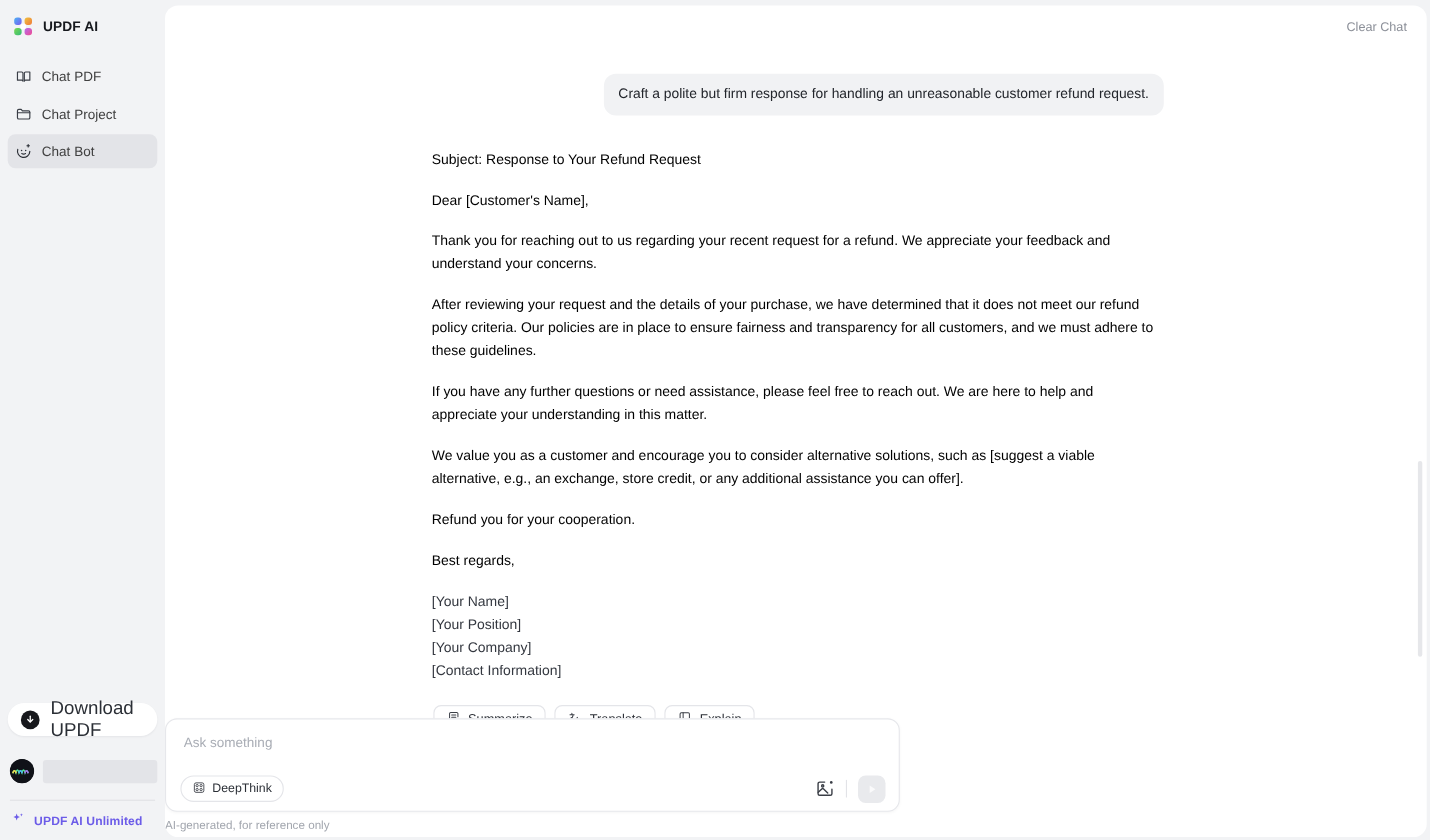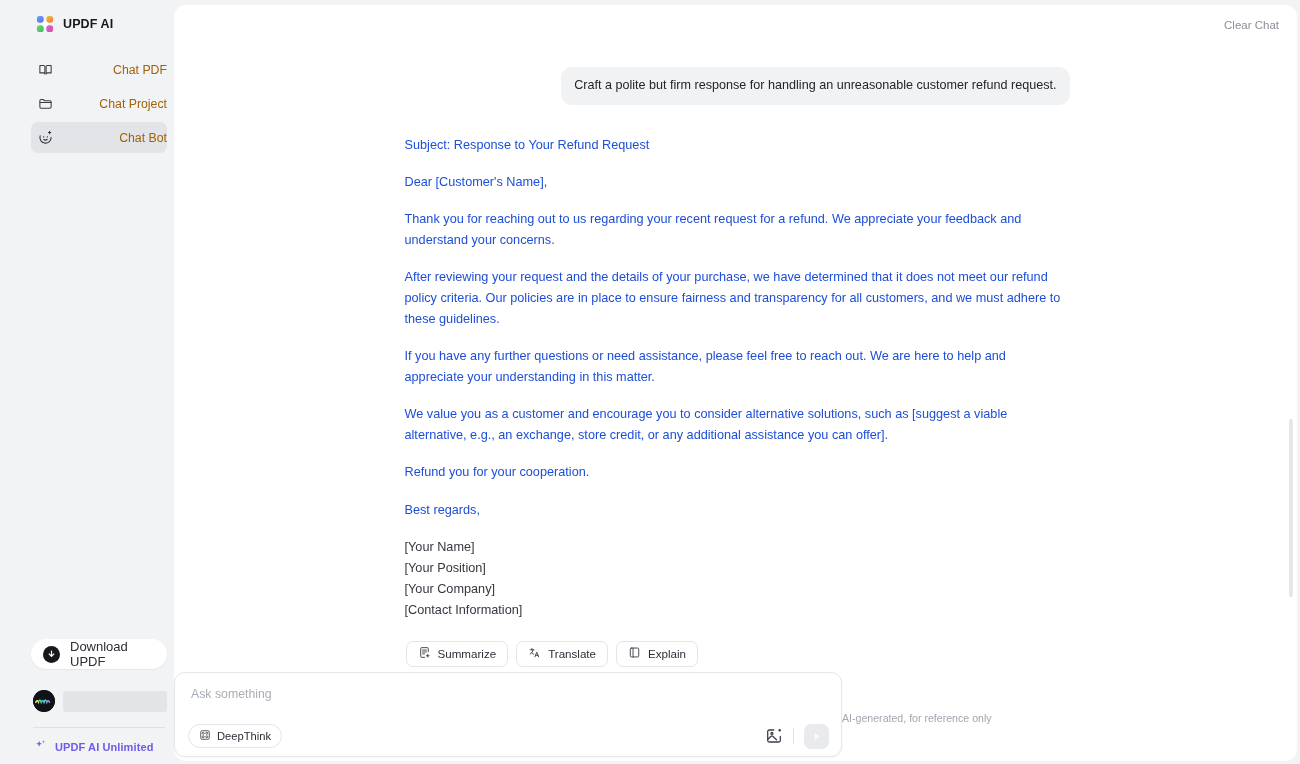--- a/index.html
+++ b/index.html
@@ -14,58 +14,57 @@
   .app { display: flex; width: 1300px; height: 764px; }
 
   
   .sidebar {
     width: 150px; height: 764px;
     background: #f2f3f5;
     display: flex; flex-direction: column;
     padding: 0 7px;
     position: relative;
     flex: 0 0 150px;
-    margin-left: 24px;
   }
   .brand {
     display: flex; align-items: center; gap: 9px;
     height: 48px; padding-left: 5px;
   }
   .brand-mark { width: 18px; height: 18px; position: relative; flex: 0 0 18px; }
   .brand-name {
     font-size: 12.5px; font-weight: bold; color: #16181d; letter-spacing: .1px;
   }
 
   .nav { margin-top: 6px; display: flex; flex-direction: column; gap: 3px; }
   .nav-item {
     display: flex; align-items: center; gap: 9px;
     height: 31px; padding-left: 7px;
     border-radius: 7px; cursor: pointer;
-    color: #a16207; font-size: 12.3px; justify-content: space-between;
+    color: #404040; font-size: 12.3px;
   }
   .nav-item .ico { width: 15px; height: 15px; flex: 0 0 15px; display:flex; align-items:center; justify-content:center; }
   .nav-item.active { background: #e3e4e8; }
 
   .sidebar-bottom {
     margin-top: auto;
     padding-bottom: 8px;
   }
   .download-btn {
     display: flex; align-items: center; gap: 10px;
     height: 30px; background: #ffffff;
     border-radius: 16px; padding: 0 12px;
     cursor: pointer; box-shadow: 0 1px 2px rgba(16,20,30,.06);
     margin-bottom: 18px;
   }
   .dl-circle {
     width: 17px; height: 17px; border-radius: 50%;
     background: #17181c; flex: 0 0 17px;
     display: flex; align-items: center; justify-content: center;
   }
-  .download-label { font-size: 13px; color: #2b2f36; }
+  .download-label { font-size: 17px; color: #2b2f36; }
 
   .account-row {
     display: flex; align-items: center; gap: 8px;
     height: 28px; margin-bottom: 12px; padding-left: 2px;
     cursor: pointer;
   }
   .avatar {
     width: 22px; height: 22px; border-radius: 50%;
     background: #111319; flex: 0 0 22px;
     display:flex; align-items:center; justify-content:center;
@@ -115,39 +114,39 @@
   .user-bubble {
     background: #f1f2f4; border-radius: 11px;
     padding: 10px 13px;
     font-size: 12.6px; color: #22252b; line-height: 1.4;
     max-width: 640px;
     margin-left: 30px;
   }
 
   .assistant { padding: 0 3px; }
   .assistant p {
-    font-size: 12.7px; color: #1d4ed8;
+    font-size: 12.7px; color: #000000;
     line-height: 1.66; margin-bottom: 16px;
   }
   .sig-block { margin-bottom: 20px; }
   .sig-block div { font-size: 12.7px; color: #33373f; line-height: 1.66; }
 
   .actions { display: flex; gap: 8px; margin-top: 10px; padding-left: 1px; }
   .action-btn {
     display: inline-flex; align-items: center; gap: 7px;
     height: 26px; padding: 0 11px;
     border: 1px solid #e4e5e9; border-radius: 7px;
     background: #fff; cursor: pointer;
     font-size: 11.6px; color: #2b2f36;
   }
 
   
   .composer-wrap {
     flex: 0 0 auto; padding-bottom: 4px;
-    display: flex; flex-direction: row; align-items: center;
+    display: flex; flex-direction: column; align-items: flex-start;
   }
   .composer {
     width: 668px; height: 85px;
     border: 1px solid #e6e7eb; border-radius: 11px;
     background: #fff; position: relative;
     box-shadow: 0 1px 3px rgba(20,24,32,.04);
   }
   .composer-input {
     width: 100%; border: 0; outline: 0; background: transparent;
     font-family: "Liberation Sans", sans-serif;

